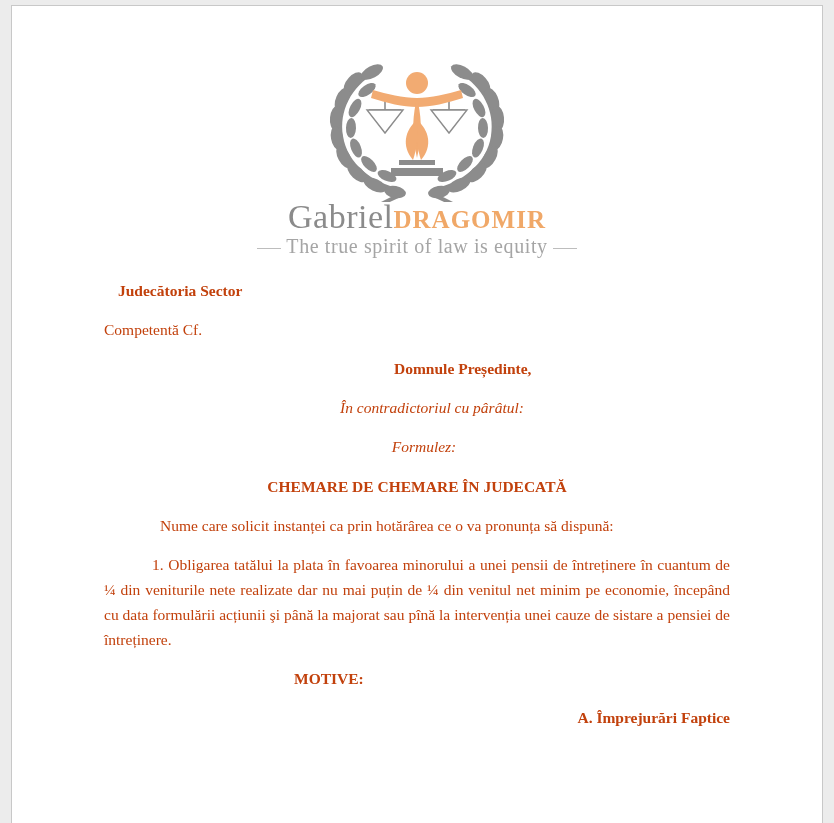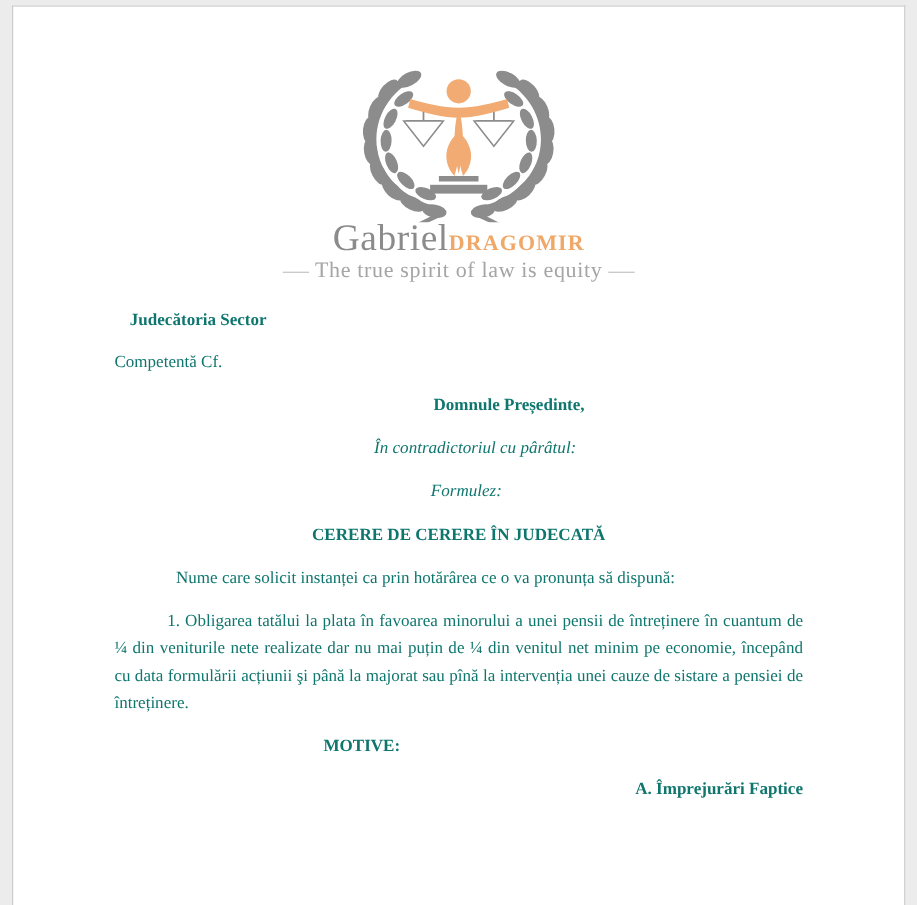--- a/index.html
+++ b/index.html
@@ -54,21 +54,21 @@
     line-height: 1;
     white-space: nowrap;
     font-family: "Liberation Serif", "DejaVu Serif", serif;
   }
   .logo-word-1 {
     font-size: 34px;
     color: #8b8b8b;
     letter-spacing: 0.5px;
   }
   .logo-word-2 {
-    font-size: 20px;
+    font-size: 25px;
     font-weight: bold;
     color: #f0a868;
     letter-spacing: 1px;
   }
   .logo-tagline {
     margin-top: 1px;
     font-size: 20px;
     color: #a5a5a5;
     letter-spacing: 0.6px;
     white-space: nowrap;
@@ -79,21 +79,21 @@
     height: 1px;
     background: #bdbdbd;
     vertical-align: 4px;
     margin: 0 5px;
   }
 
   
   .doc {
     margin-top: 20px;
     font-size: 15.5px;
-    color: #0f766e;
+    color: #c2410c;
     line-height: 1.62;
   }
   .doc p {
     margin: 0 0 14px 0;
   }
   .b   { font-weight: bold; }
   .i   { font-style: italic; text-align: center; }
   .justify {
     text-align: justify;
     text-align-last: left;
@@ -229,21 +229,21 @@
       <p class="gap-md">Competentă Cf.</p>
 
       <p class="presedinte gap-lg">Domnule Președinte,</p>
 
 
       <p class="i gap-md pad-l">În contradictoriul cu pârâtul:</p>
 
 
       <p class="i gap-md pad-l2">Formulez:</p>
 
-      <p class="heading gap-md">CERERE DE CERERE ÎN JUDECATĂ</p>
+      <p class="heading gap-md">CHEMARE DE CHEMARE ÎN JUDECATĂ</p>
 
       <p class="indent-sm gap-md" style="padding-left:28px;">Nume care solicit instanței ca prin hotărârea ce o va pronunța să dispună:</p>
 
       <p class="justify indent gap-lg">1. Obligarea tatălui la plata în favoarea minorului a unei pensii de întreținere în cuantum de ¼ din veniturile nete realizate dar nu mai puțin de ¼ din venitul net minim pe economie, începând cu data formulării acțiunii  şi până la majorat sau pînă la intervenția unei cauze de sistare a pensiei de întreținere.</p>
 
       <p class="motive gap-lg">MOTIVE:</p>
 
       <p class="section-a gap-lg">A.  Împrejurări Faptice</p>
 
     </div>

